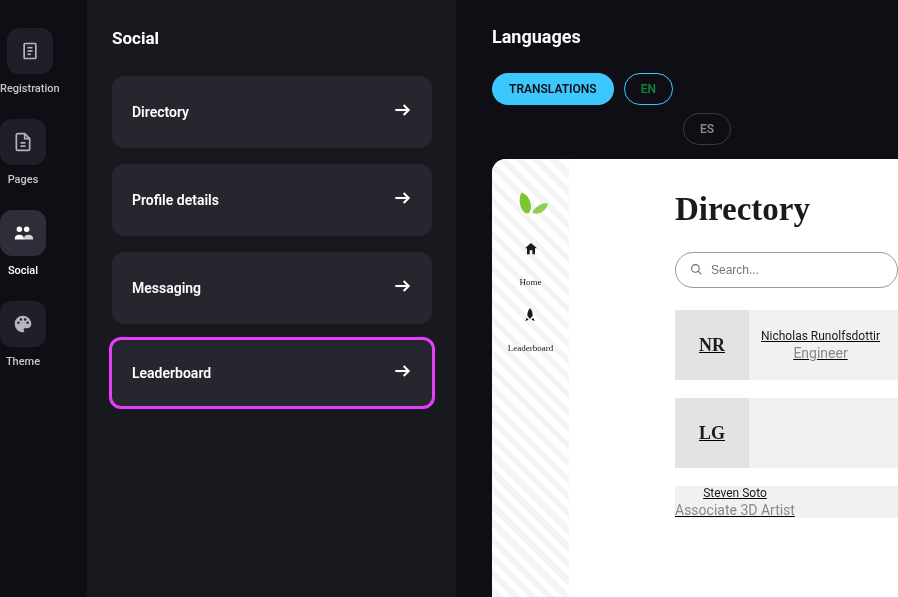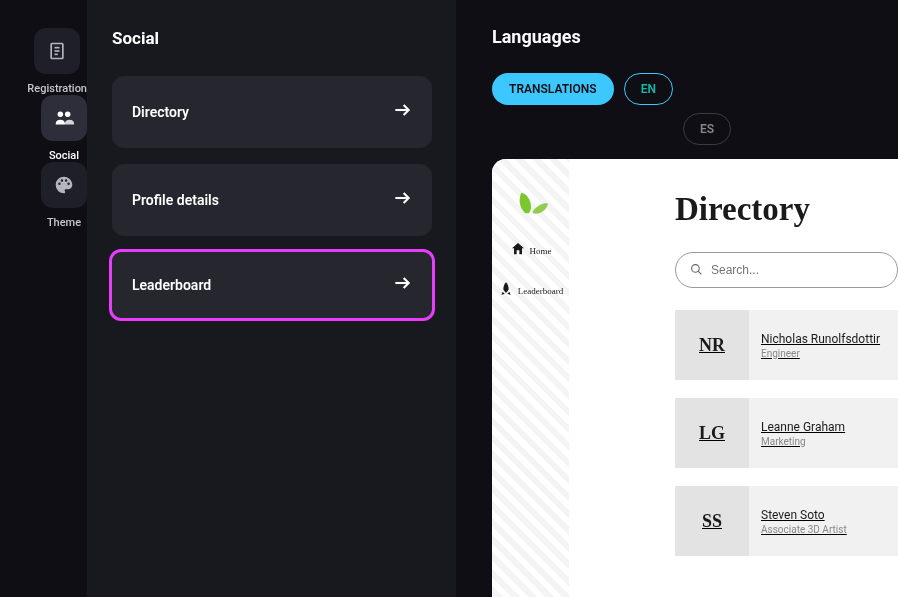--- a/index.html
+++ b/index.html
@@ -11,22 +11,23 @@
   overflow: hidden;
   display: flex;
 }
 
 
 .icon-sidebar {
   width: 88px;
   background: #0e0e14;
   display: flex;
   flex-direction: column;
-  align-items: flex-end;
+  align-items: flex-start;
   padding-top: 28px;
+  gap: 24px;
   border-right: 1px solid #1a1a24;
 }
 .icon-item {
   display: flex;
   flex-direction: column;
   align-items: center;
   gap: 8px;
   cursor: pointer;
 }
 .icon-box {
@@ -107,21 +108,21 @@
   padding: 0 16px;
   border-radius: 16px;
   display: flex;
   align-items: center;
   font-size: 12px;
   font-weight: 600;
   cursor: pointer;
   border: 1.5px solid transparent;
 }
 .pill.primary { background: #3cc8ff; color: #0e0e14; }
-.pill.outline { background: transparent; color: #14b8a6; border-color: #3cc8ff; }
+.pill.outline { background: transparent; color: #15803d; border-color: #3cc8ff; }
 .pill.muted { background: transparent; color: #888; border-color: #3a3a44; margin-top: 40px; }
 
 
 .inner-app {
   background: #fff;
   border-top-left-radius: 14px;
   width: 100%;
   height: 100%;
   display: flex;
   overflow: hidden;
@@ -131,23 +132,23 @@
   background: repeating-linear-gradient(45deg, #f4f4f4 0 6px, #ffffff 6px 12px);
   display: flex;
   flex-direction: column;
   align-items: center;
   padding-top: 24px;
   gap: 20px;
 }
 .inner-logo { color: #7cc62e; }
 .inner-nav-item {
   display: flex;
-  flex-direction: row;
-  align-items: center;
-  gap: 4px;
+  flex-direction: column;
+  align-items: center;
+  gap: 16px;
   cursor: pointer;
   color: #1a1a1a;
 }
 .inner-nav-label {
   font-size: 9px;
   font-family: Georgia, serif;
 }
 
 .inner-main {
   flex: 1;
@@ -192,40 +193,51 @@
   height: 70px;
   background: #e3e3e3;
   display: flex;
   align-items: center;
   justify-content: center;
   font-family: Georgia, serif;
   font-weight: 700;
   font-size: 18px;
   color: #1a1a1a;
 }
-.dir-info { display: flex; flex-direction: column; gap: 2px; }
+.dir-info { display: flex; flex-direction: column; gap: 2px; align-items: center; }
 .dir-name { font-size: 12px; color: #1a1a1a; }
-.dir-role { font-size: 10px; color: #888; }
+.dir-role { font-size: 14px; color: #888; }
 </style>
 </head>
 <body>
 
 <div class="icon-sidebar">
   <div class="icon-item">
     <div class="icon-box">
       <svg width="20" height="20" viewBox="0 0 24 24" fill="none" stroke="currentColor" stroke-width="2">
           <rect x="5" y="3" width="14" height="18" rx="1"></rect>
           <line x1="9" y1="8" x2="15" y2="8"></line>
           <line x1="9" y1="12" x2="15" y2="12"></line>
           <line x1="9" y1="16" x2="13" y2="16"></line>
         </svg>
     </div>
     <span class="icon-label">Registration</span>
   </div>
   <div class="icon-item">
+    <div class="icon-box">
+      <svg width="20" height="20" viewBox="0 0 24 24" fill="none" stroke="currentColor" stroke-width="2">
+          <path d="M14 2H6a2 2 0 0 0-2 2v16a2 2 0 0 0 2 2h12a2 2 0 0 0 2-2V8z"></path>
+          <polyline points="14 2 14 8 20 8"></polyline>
+          <line x1="9" y1="13" x2="15" y2="13"></line>
+          <line x1="9" y1="17" x2="15" y2="17"></line>
+        </svg>
+    </div>
+    <span class="icon-label">Pages</span>
+  </div>
+  <div class="icon-item">
     <div class="icon-box active">
       <svg width="22" height="22" viewBox="0 0 24 24" fill="currentColor">
           <circle cx="8" cy="8" r="3"></circle>
           <circle cx="16" cy="8" r="3"></circle>
           <path d="M3 18c0-2.5 2-4 5-4s5 1.5 5 4v1H3z"></path>
           <path d="M13 18c0-2.5 2-4 5-4s5 1.5 5 4v1H13z" opacity="0.8"></path>
         </svg>
     </div>
     <span class="icon-label active">Social</span>
   </div>
@@ -246,20 +258,29 @@
       <span class="panel-item-label">Directory</span>
       <span class="panel-arrow">
         <svg width="20" height="20" viewBox="0 0 24 24" fill="none" stroke="currentColor" stroke-width="2.5">
             <line x1="4" y1="12" x2="20" y2="12"></line>
             <polyline points="14 6 20 12 14 18"></polyline>
           </svg>
       </span>
     </div>
     <div class="panel-item">
       <span class="panel-item-label">Profile details</span>
+      <span class="panel-arrow">
+        <svg width="20" height="20" viewBox="0 0 24 24" fill="none" stroke="currentColor" stroke-width="2.5">
+            <line x1="4" y1="12" x2="20" y2="12"></line>
+            <polyline points="14 6 20 12 14 18"></polyline>
+          </svg>
+      </span>
+    </div>
+    <div class="panel-item">
+      <span class="panel-item-label">Messaging</span>
       <span class="panel-arrow">
         <svg width="20" height="20" viewBox="0 0 24 24" fill="none" stroke="currentColor" stroke-width="2.5">
             <line x1="4" y1="12" x2="20" y2="12"></line>
             <polyline points="14 6 20 12 14 18"></polyline>
           </svg>
       </span>
     </div>
     <div class="panel-item highlighted">
       <span class="panel-item-label">Leaderboard</span>
       <span class="panel-arrow">
@@ -320,27 +341,22 @@
       <div class="dir-list">
         <div class="dir-item">
           <div class="dir-avatar">NR</div>
           <div class="dir-info">
             <span class="dir-name">Nicholas Runolfsdottir</span>
             <span class="dir-role">Engineer</span>
           </div>
         </div>
         <div class="dir-item">
           <div class="dir-avatar">LG</div>
-          <div class="dir-info">
-            <span class="dir-name">Leanne Graham</span>
-            <span class="dir-role">Marketing</span>
-          </div>
         </div>
         <div class="dir-item">
-          <div class="dir-avatar">SS</div>
           <div class="dir-info">
             <span class="dir-name">Steven Soto</span>
             <span class="dir-role">Associate 3D Artist</span>
           </div>
         </div>
       </div>
     </div>
   </div>
 </div>
 

